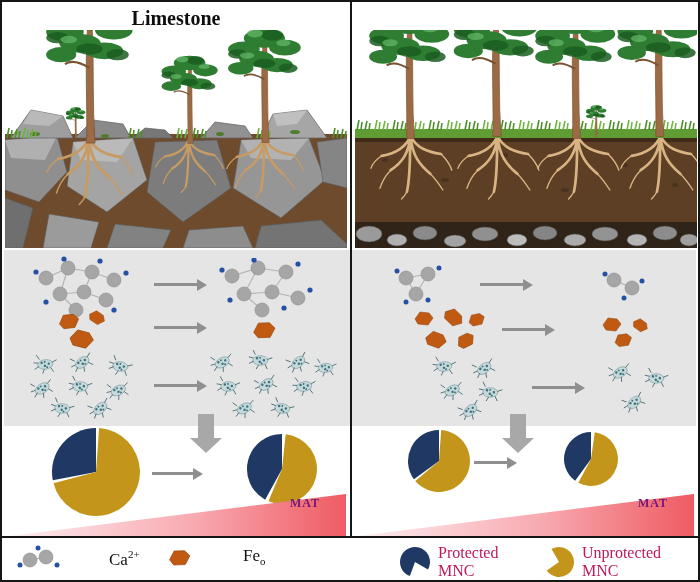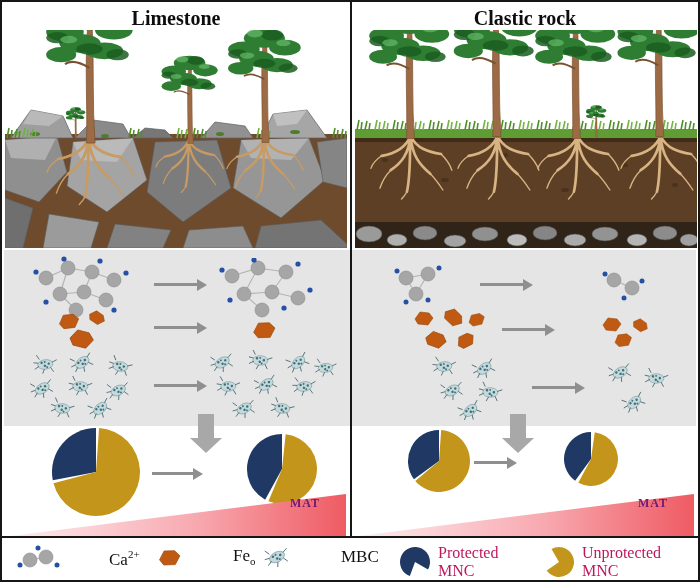--- a/index.html
+++ b/index.html
@@ -77,21 +77,20 @@
     </g>
     <g id="feblob">
       <path d="M3,9 L8,2 L17,3 L21,8 L16,15 L6,14 Z" fill="#c05a12" stroke="#9c4a0e" stroke-width="0.6"></path>
     </g>
   </defs>
 </svg>
 
 <div class="fig">
 
   <div class="title l">Limestone</div>
-  <div class="title r">Clastic rock</div>
 
   <svg class="illus l" viewBox="0 0 342 218">
     <rect x="0" y="104" width="342" height="114" fill="#6e4b2d"></rect>
     <g stroke="#5a5a5a" stroke-width="0.6">
       <polygon points="0,110 52,106 62,142 34,172 0,160" fill="#8f8f8f"></polygon>
       <polygon points="68,112 128,108 142,150 102,182 62,156" fill="#a4a4a4"></polygon>
       <polygon points="150,112 212,110 226,158 178,192 142,162" fill="#7c7c7c"></polygon>
       <polygon points="236,110 304,108 320,150 276,188 228,158" fill="#969696"></polygon>
       <polygon points="312,112 342,108 342,158 318,152" fill="#858585"></polygon>
       <polygon points="0,168 28,178 18,218 0,218" fill="#6f6f6f"></polygon>
@@ -404,33 +403,27 @@
         </g>
       <g fill="#2451a3">
           <circle cx="4" cy="21" r="2.5"></circle>
           <circle cx="22" cy="4" r="2.5"></circle>
           <circle cx="41" cy="21" r="2.5"></circle>
         </g>
     </svg>
     <span class="lg-text"><span>Ca</span><sup>2+</sup></span>
   </div>
 
-  <div class="lg-item" style="left:150px">
+  <div class="lg-item" style="left:160px">
     <svg width="34" height="26" viewBox="0 0 34 26">
       <use href="#feblob" transform="translate(4,4) scale(1.15) rotate(-8 12 9)"></use>
     </svg>
     <span class="lg-text"><span>Fe</span><sub>o</sub></span>
   </div>
 
-  <div class="lg-item" style="left:258px">
-    <svg width="34" height="26" viewBox="0 0 34 26">
-      <use href="#microbe" transform="translate(2,2) scale(1.0) rotate(-10 15 11)"></use>
-    </svg>
-    <span class="lg-text">MBC</span>
-  </div>
 
   <div class="lg-item" style="left:396px">
     <svg width="34" height="34" viewBox="0 0 34 34">
       <path d="M17,17 L11.87,31.1 A15,15 0 1 1 29.99,24.5 Z" fill="#1f3864"></path>
     </svg>
     <span class="lg-lines">
       <div>Protected</div>
         <div>MNC</div>
     </span>
   </div>

